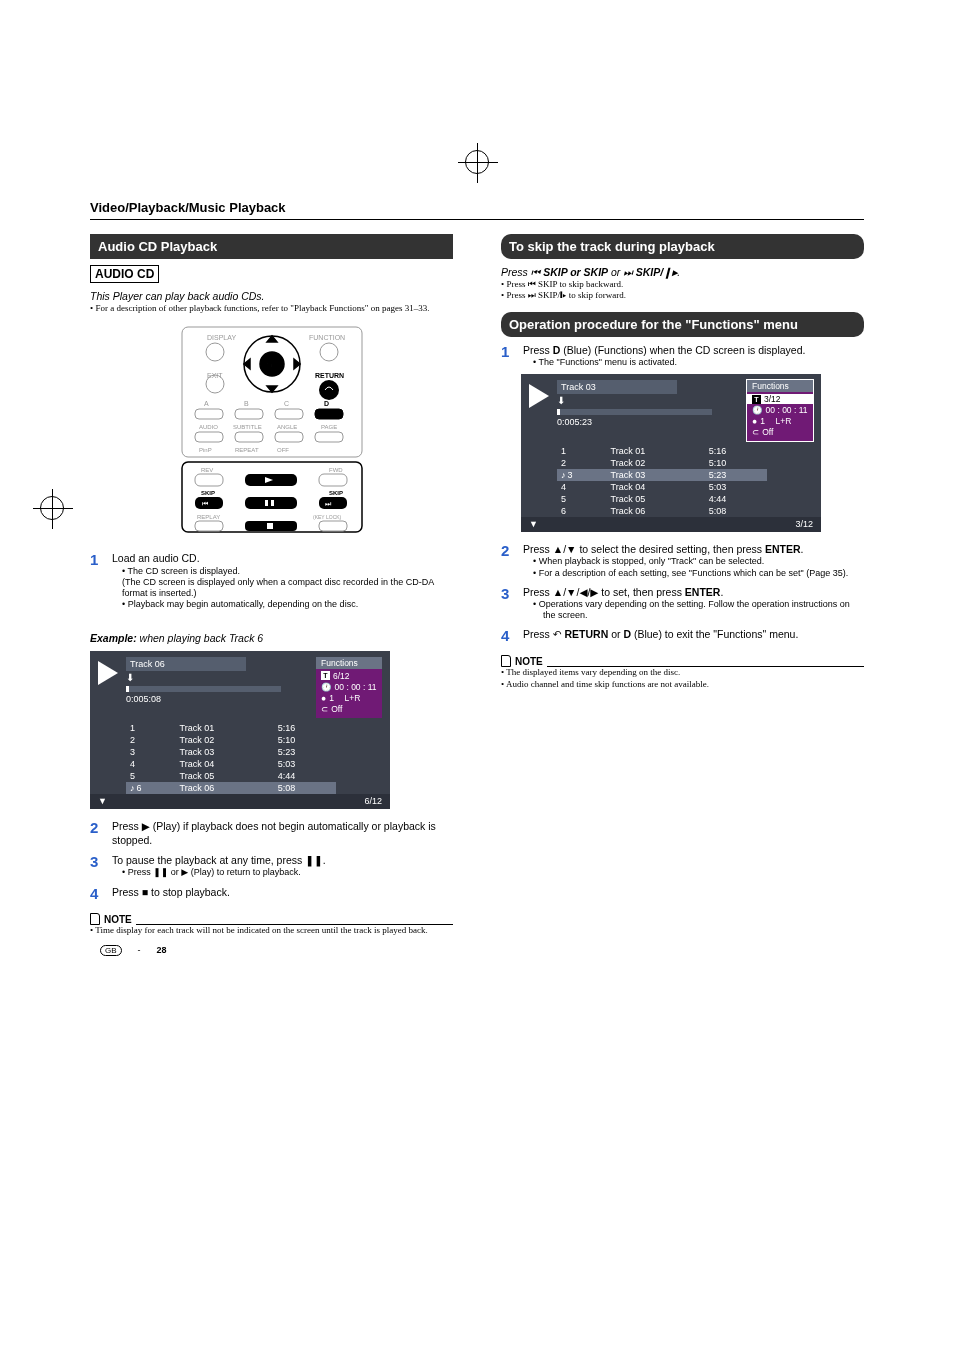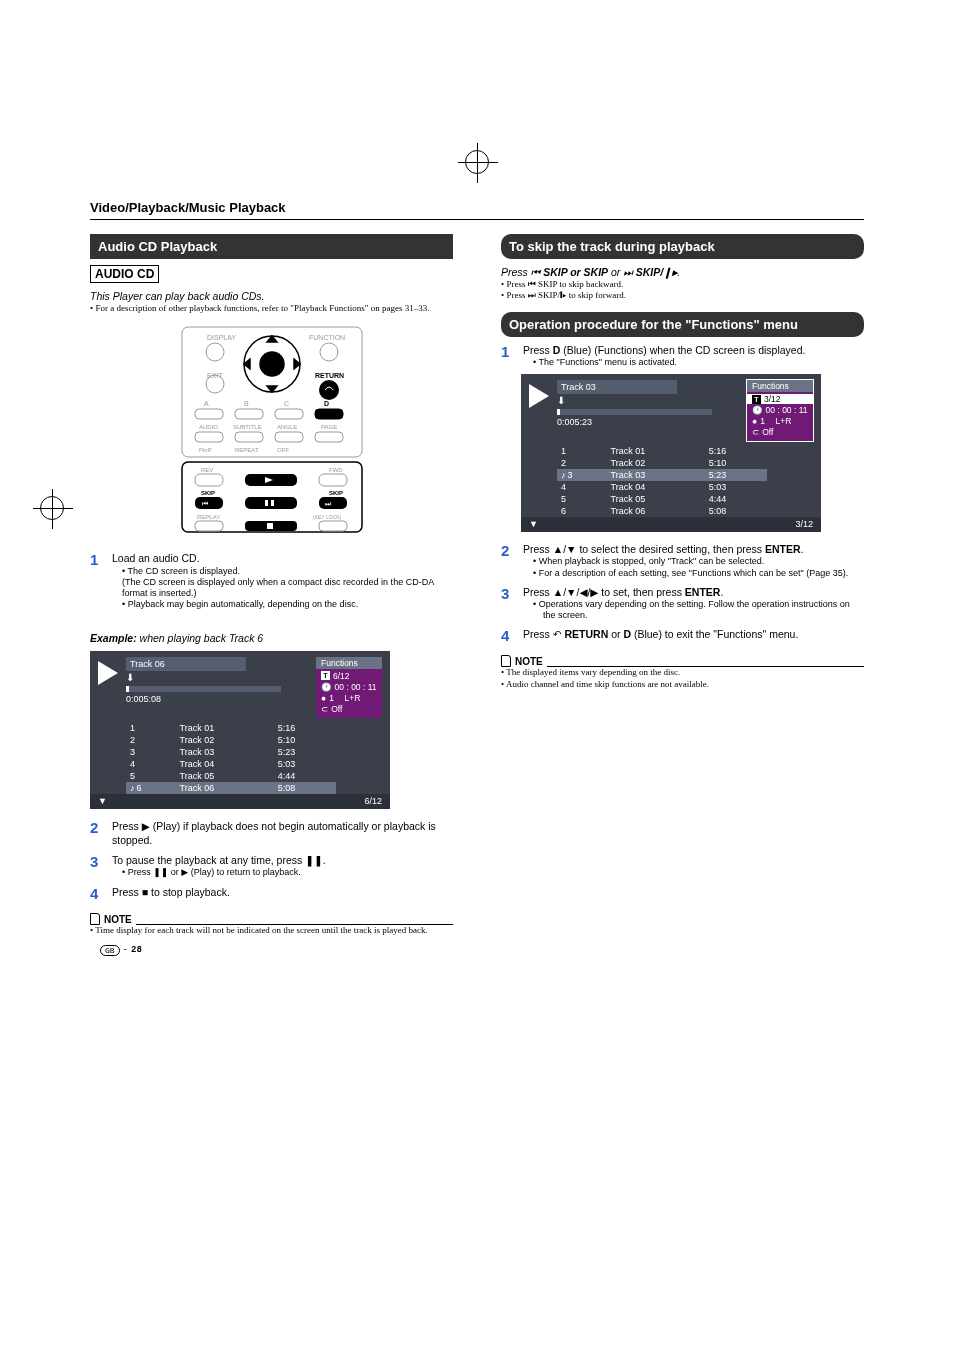--- a/index.html
+++ b/index.html
@@ -47,21 +47,21 @@
   .func-box .hd { background: #6a7385; margin: -3px -5px 2px -5px; padding: 1px 5px; }
   .func-line { display: flex; align-items: center; gap: 3px; margin: 1px 0; }
   .func-line .bx { background: #fff; color: #000; font-size: 7px; width: 9px; height: 9px; display: inline-flex; align-items: center; justify-content: center; font-weight: bold; }
   .trk-list { padding: 2px 0 0 36px; }
   .trk-list table { border-collapse: collapse; width: 210px; }
   .trk-list td { padding: 1px 8px 1px 4px; font-size: 9px; }
   .trk-list tr.hl { background: #6a7385; }
   .trk-list .note-mark { color: #fff; padding-right: 2px; }
   .cd-bot { display: flex; justify-content: space-between; padding: 2px 8px 3px 8px; background: #2c303a; }
   .glyph { font-family: Arial, sans-serif; }
-  .footer { position: absolute; bottom: 60px; left: 100px; font-size: 9px; display: flex; align-items: center; gap: 3px; font-family: Liberation Mono, monospace; }
+  .footer { position: absolute; bottom: 60px; left: 100px; font-size: 9px; display: flex; align-items: center; gap: 16px; }
   .footer .circ { border: 1px solid #000; border-radius: 8px; padding: 0 4px; font-size: 8px; }
 </style>
 </head>
 <body>
 
 <div class="reg-top"></div>
 <div class="reg-left"></div>
 
 <div class="section-title">Video/Playback/Music Playback</div>
 <hr class="rule">

